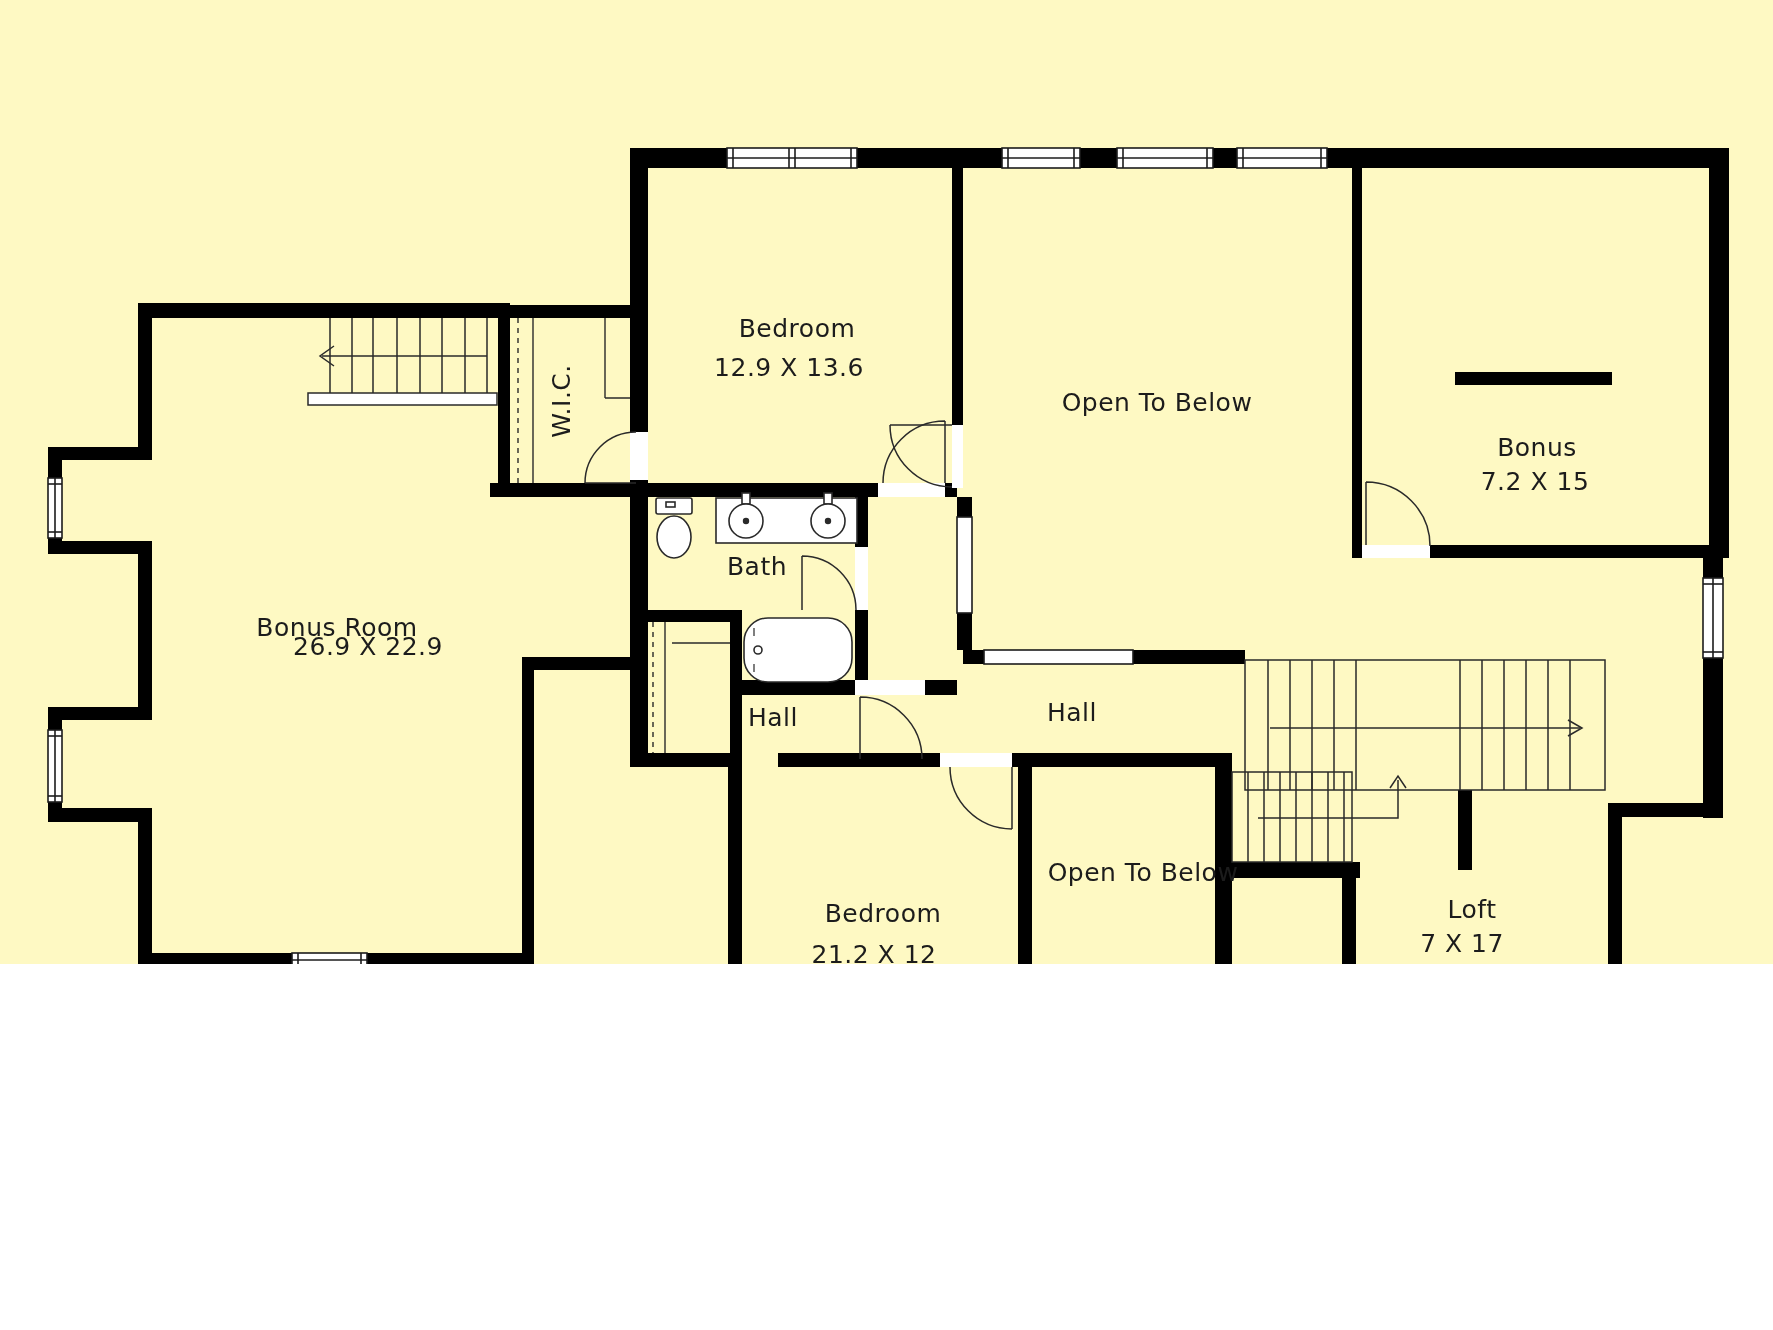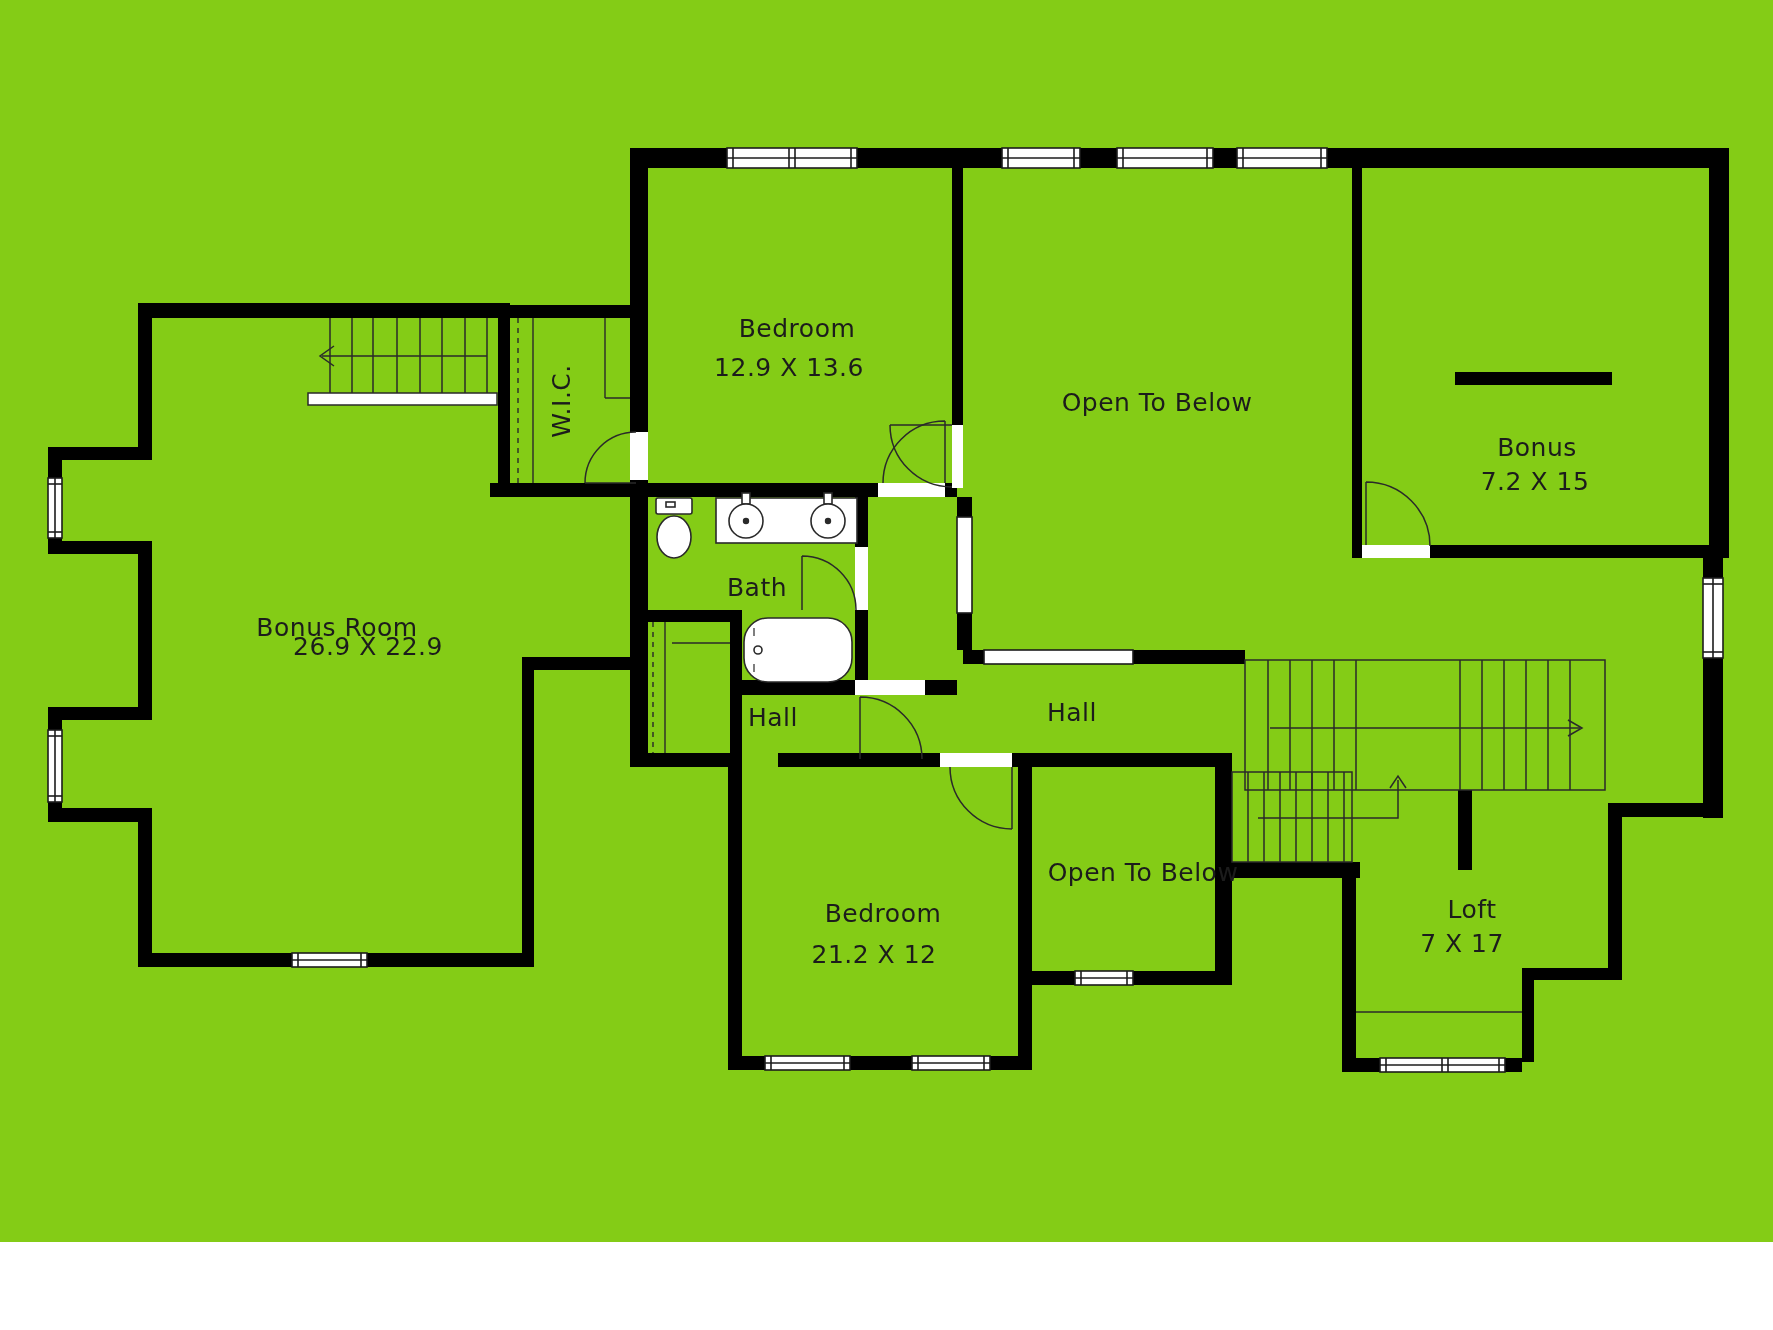--- a/index.html
+++ b/index.html
@@ -1,16 +1,16 @@
 <!DOCTYPE html>
 <html><head>
 <meta charset="utf-8">
 <style>
   html,body{margin:0;padding:0;background:#fff;}
-  #stage{position:relative;width:1773px;height:1242px;background:#84cc16;overflow:hidden;
+  #stage{position:relative;width:1773px;height:964px;background:#fef9c3;overflow:hidden;
          font-family:"DejaVu Sans",sans-serif;color:#1c1c1c;}
   #plan-svg{position:absolute;left:0;top:0;}
   .lbl{position:absolute;transform:translate(-50%,-50%);font-size:25px;letter-spacing:.5px;
        white-space:nowrap;color:#1c1c1c;}
   .lbl.rot{transform:translate(-50%,-50%) rotate(-90deg);}
   #disclaimer{position:absolute;left:886px;top:1283px;transform:translate(-50%,-50%);
        font-family:"Liberation Sans",sans-serif;font-size:17.5px;color:#111;white-space:nowrap;}
   #logo{position:absolute;left:-12px;top:1244px;font-family:"DejaVu Sans",sans-serif;
        font-weight:200;font-size:46px;letter-spacing:7px;color:#222;transform:scaleY(.92);}
 </style>
@@ -235,21 +235,21 @@
 <div class="lbl" style="left:1157px;top:402px;">Open To Below</div>
 
 <div class="lbl" style="left:1537px;top:447px;">Bonus</div>
 <div class="lbl" style="left:1535px;top:481px;">7.2 X 15</div>
 
 <div class="lbl" style="left:337px;top:601px;margin-top:26px;">Bonus Room</div>
 <div class="lbl" style="left:332px;top:646px;margin-left:36px;">26.9 X 22.9</div>
 
 <div class="lbl rot" style="left:561px;top:401px;">W.I.C.</div>
 
-<div class="lbl" style="left:757px;top:566px;margin-top:21px;">Bath</div>
+<div class="lbl" style="left:757px;top:566px;">Bath</div>
 
 <div class="lbl" style="left:773px;top:717px;">Hall</div>
 
 <div class="lbl" style="left:1072px;top:712px;">Hall</div>
 
 <div class="lbl" style="left:883px;top:913px;">Bedroom</div>
 <div class="lbl" style="left:874px;top:954px;">21.2 X 12</div>
 
 <div class="lbl" style="left:1143px;top:872px;">Open To Below</div>
 

